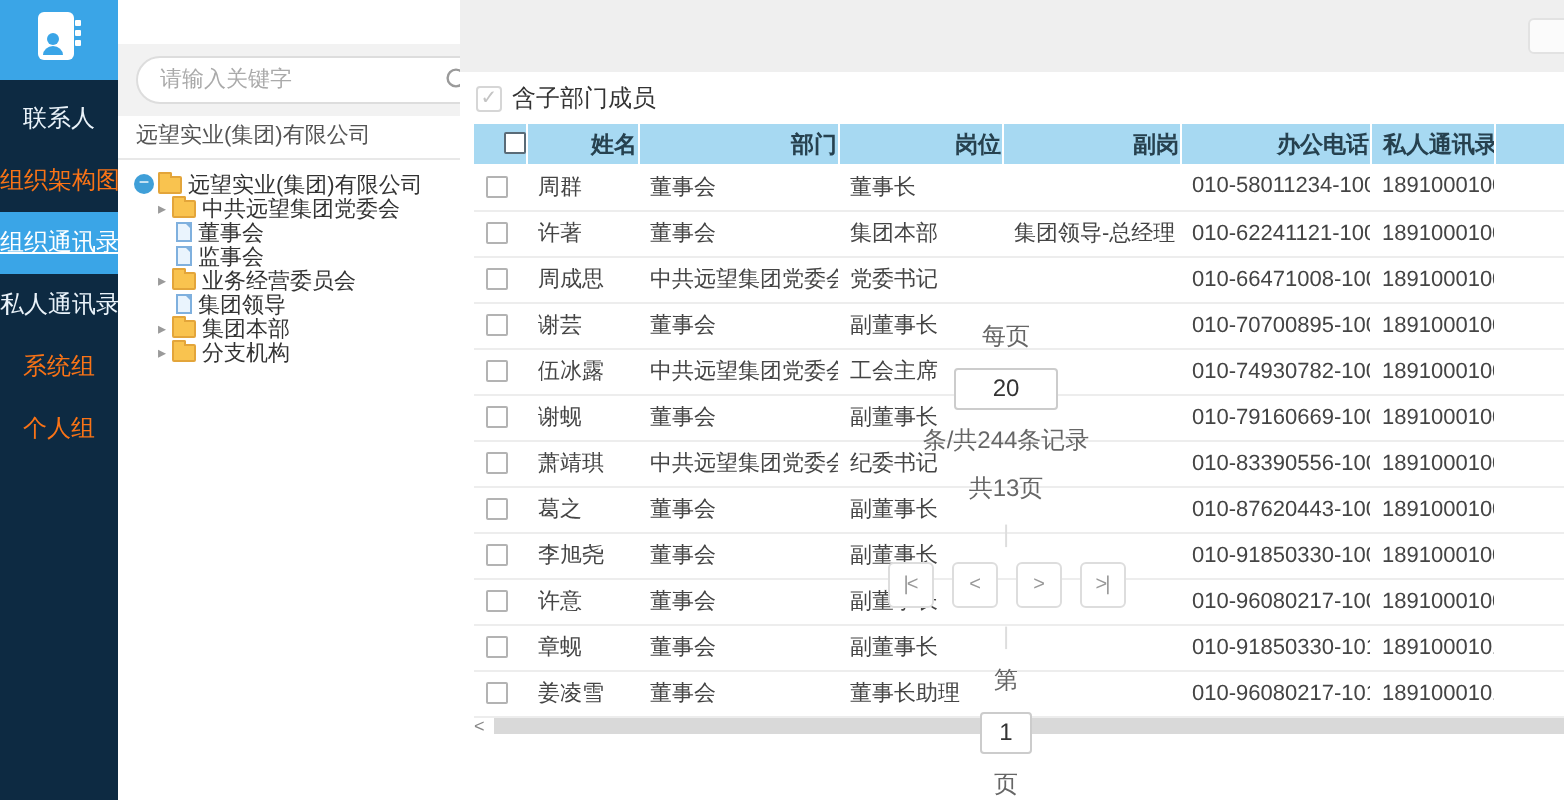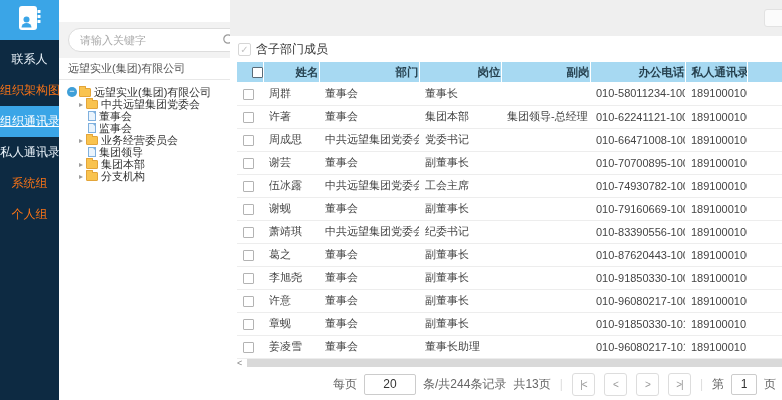--- a/index.html
+++ b/index.html
@@ -51,21 +51,21 @@
   thead th { height:20px; background:#a7d9f2; font-size:11.5px; font-weight:bold; color:#26414f; border-right:1px solid rgba(255,255,255,.55);text-align:right; }
   thead th:last-child { border-right:none; }
   tbody td { height:23px; font-size:11px; color:#444; border-bottom:1px solid #ededed; }
   .cb-sm { width:11px; height:11px; border:1px solid #b3b3b3; border-radius:1px; background:#fff; display:inline-block; vertical-align:middle; }
   .cb-hd { width:11px; height:11px; border:1px solid #5a6b77; border-radius:1px; background:#fff; display:inline-block; vertical-align:middle; }
 
   .hscroll { margin-left:7px; height:9px; display:flex; align-items:center; }
   .hscroll .arr { font-size:9px; color:#888; width:10px; line-height:9px; flex:0 0 auto; cursor:pointer; }
   .hscroll .track { flex:1; height:8px; background:#d9d9d9; cursor:pointer; }
 
-  .footer { height:33px; display:flex; align-items:center; justify-content:flex-end; padding-right:6px; font-size:12px; color:#666; gap:7px; }
+  .footer { height:33px; display:flex; align-items:center; justify-content:flex-end; padding-right:6px; font-size:12px; color:#666; gap:7px;flex-direction:column; }
   .pg-box { width:52px; height:21px; border:1px solid #ccc; border-radius:2px; background:#fff; text-align:center; line-height:19px; color:#333; font-size:12px; }
   .pg-box.small { width:26px; }
   .pg-divider { color:#ddd; margin:0 2px; }
   .pg-btn { width:23px; height:23px; border:1px solid #ddd; border-radius:3px; background:#fff; color:#999; font-size:10px; line-height:21px; text-align:center; cursor:pointer; letter-spacing:-1px; }
 </style>
 </head>
 <body>
 
 <div id="app">
 

